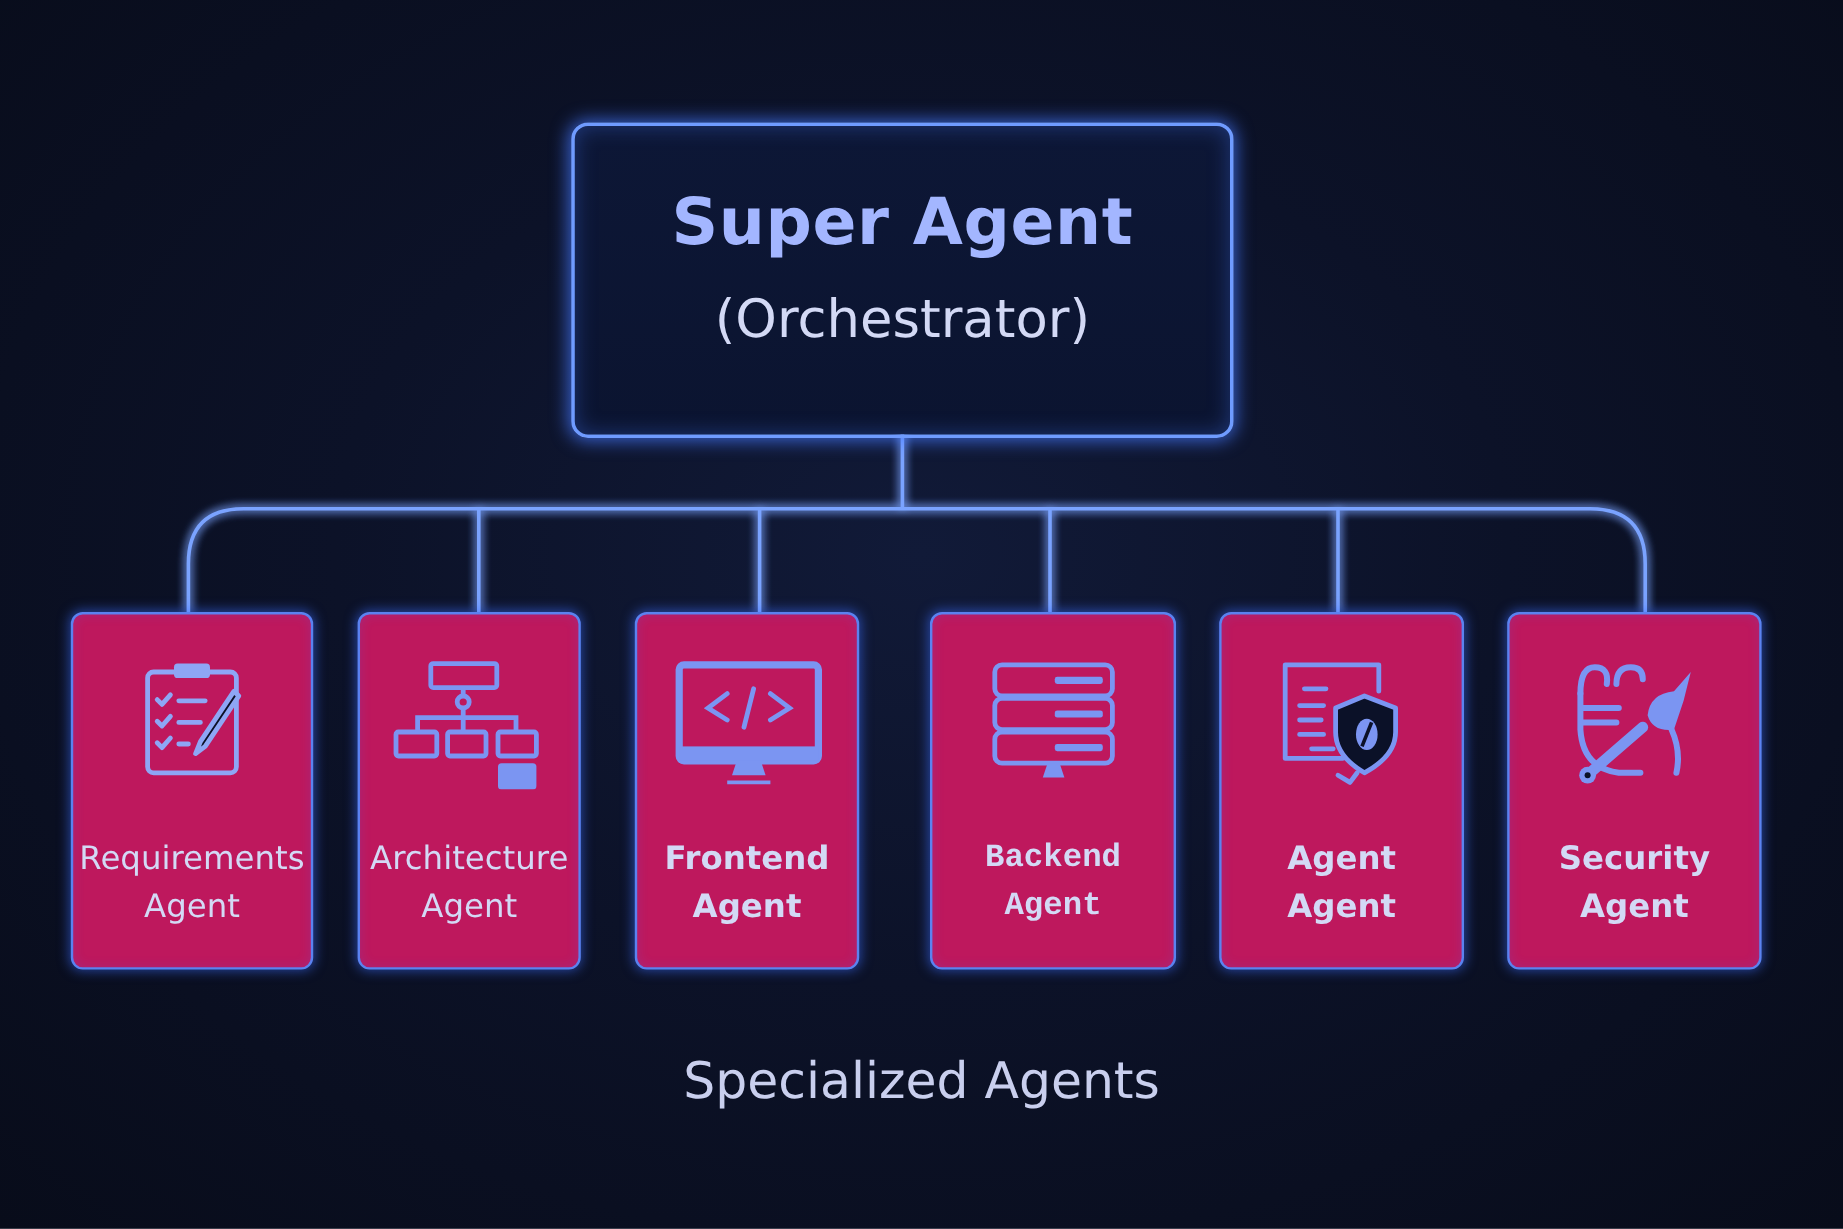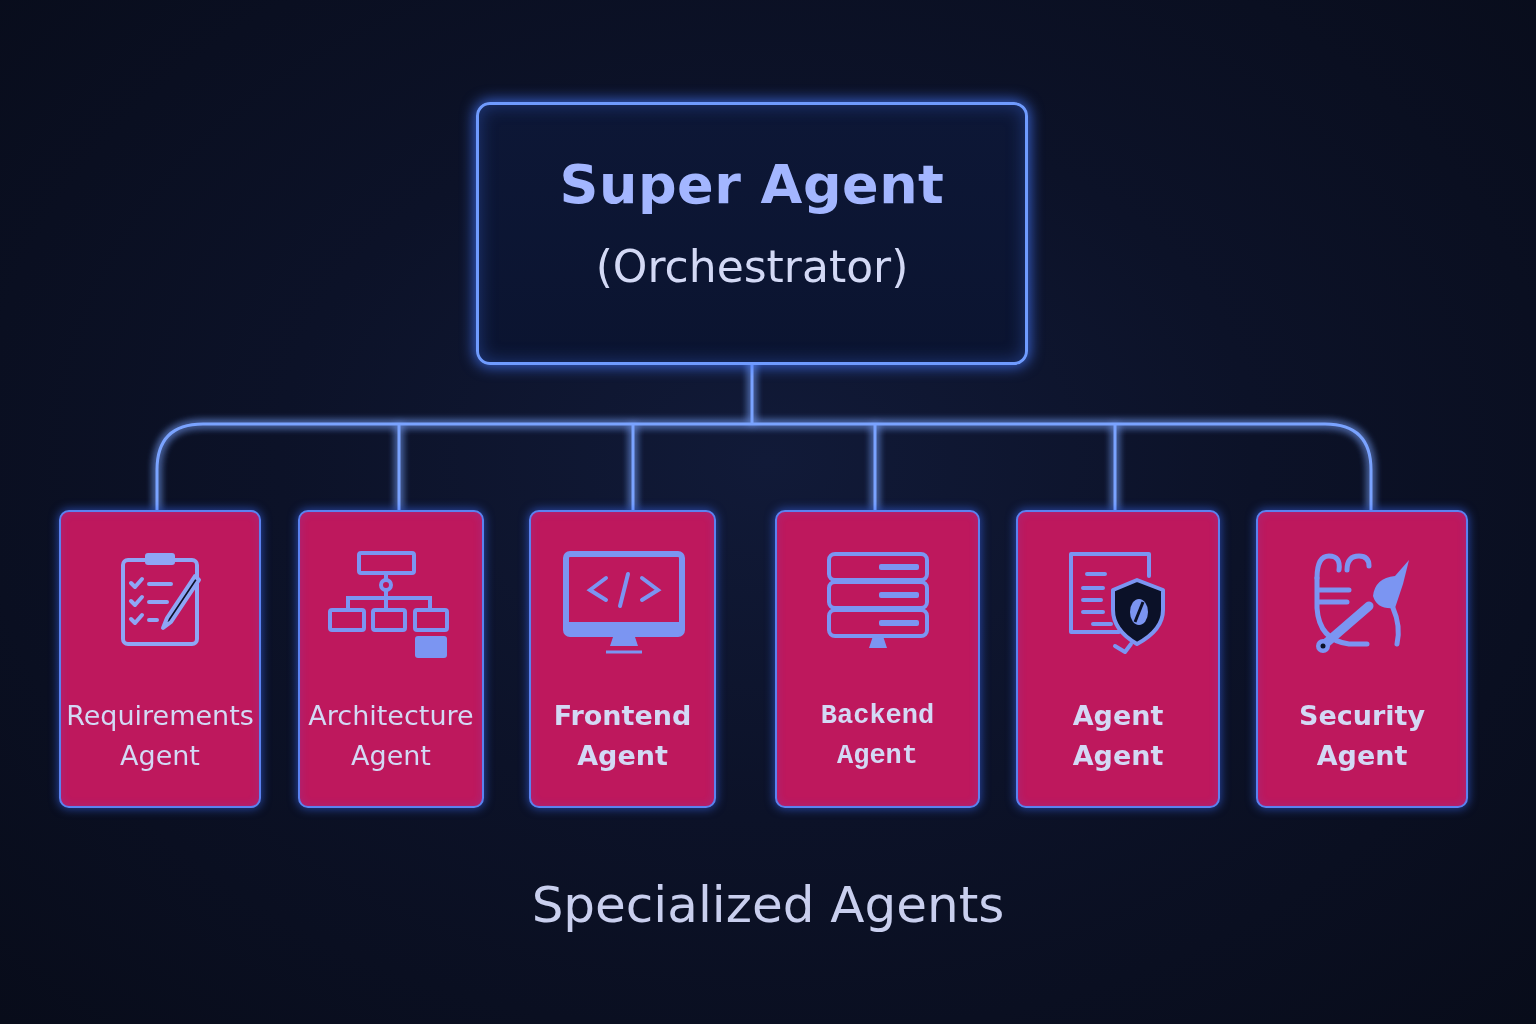--- a/index.html
+++ b/index.html
@@ -40,21 +40,21 @@
       position: absolute; left: 50%; top: 36px; width: 110px; height: 110px;
       transform: translateX(-50%);
     }
     .card .label {
       position: absolute; left: 0; right: 0; top: 184px;
       text-align: center; color: #d3d9f5; font-size: 27px; line-height: 40px;
     }
     .card .label.bold { font-weight: bold; }
     .footer-title {
       position: absolute; left: 0; right: 0; top: 876px; text-align: center;
-      color: #c9cfee; font-size: 50px;
+      color: #c9cfee; font-size: 42px;
     }
   </style>
 </head>
 <body>
 
 <div id="stage">
 
   <svg class="connectors" viewBox="0 0 1536 1024">
     <defs>
       <filter id="glow" x="-20%" y="-20%" width="140%" height="140%">

